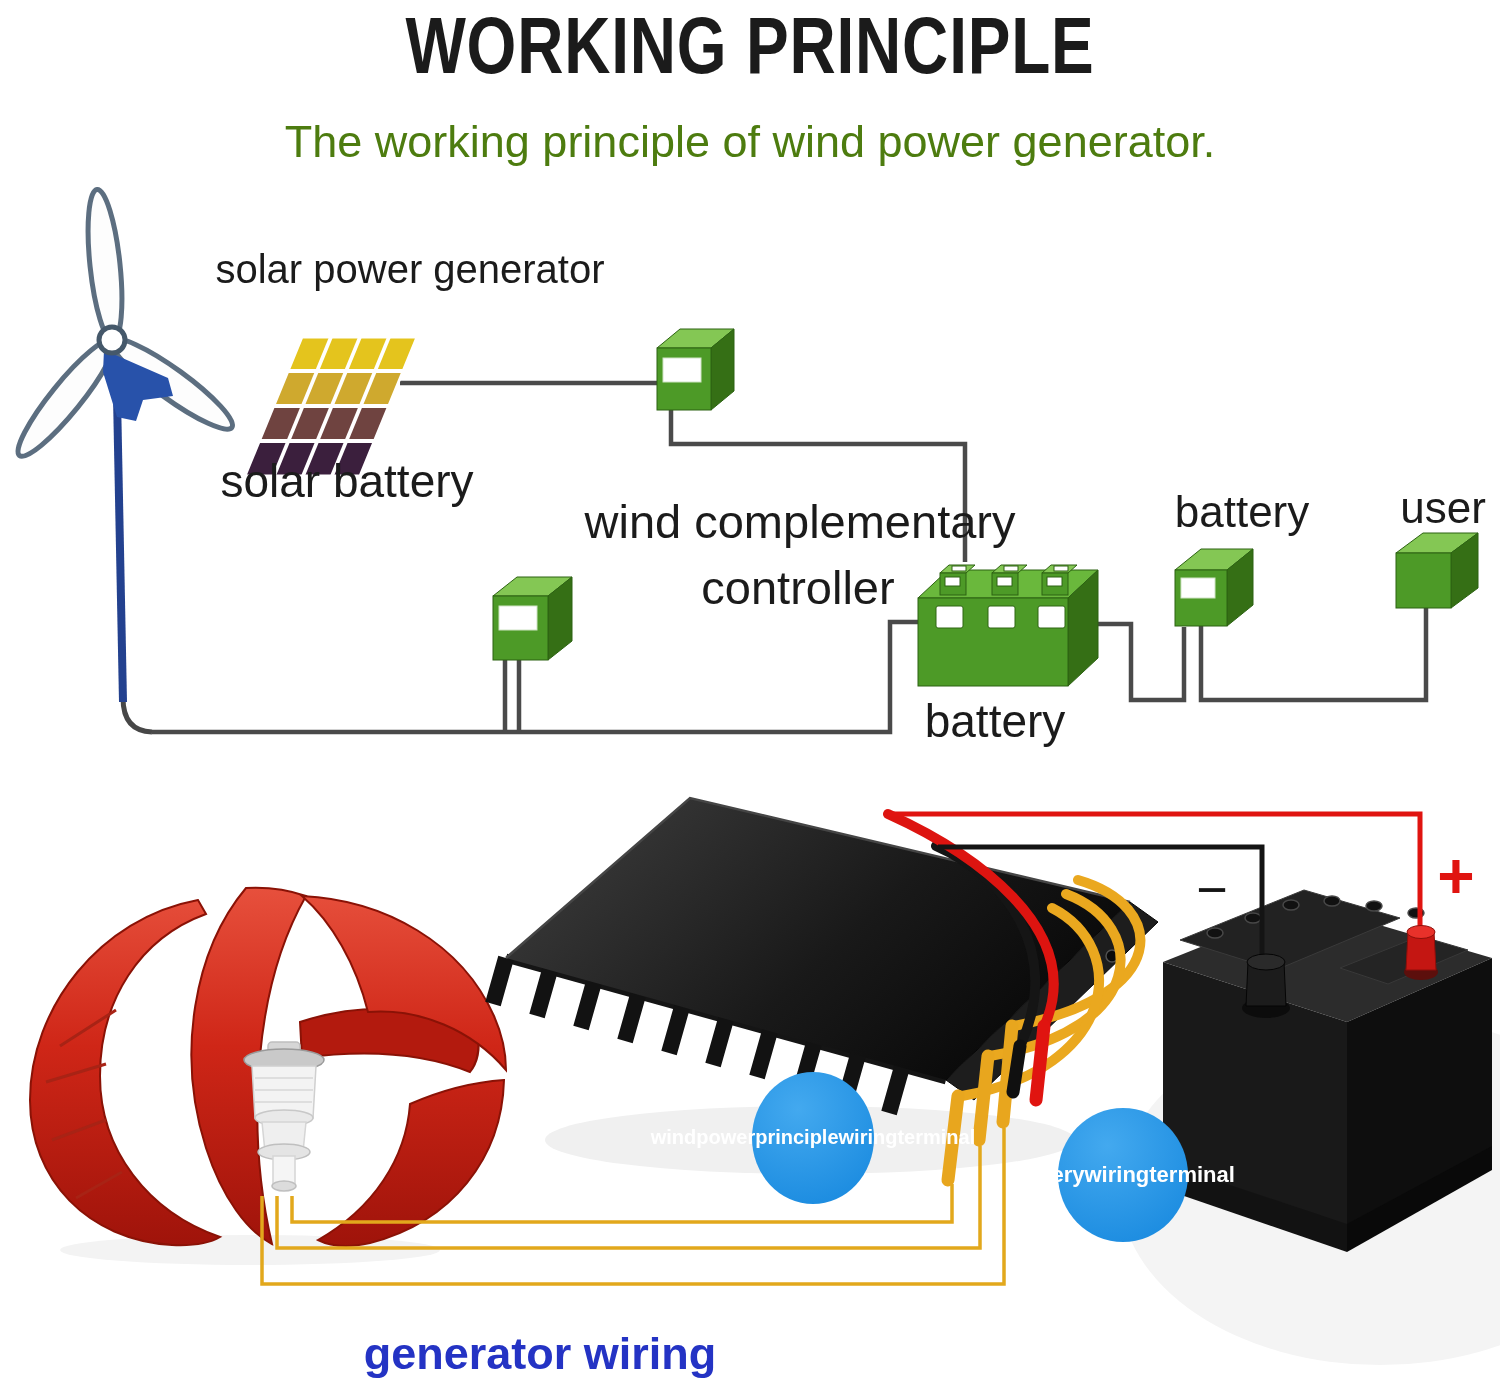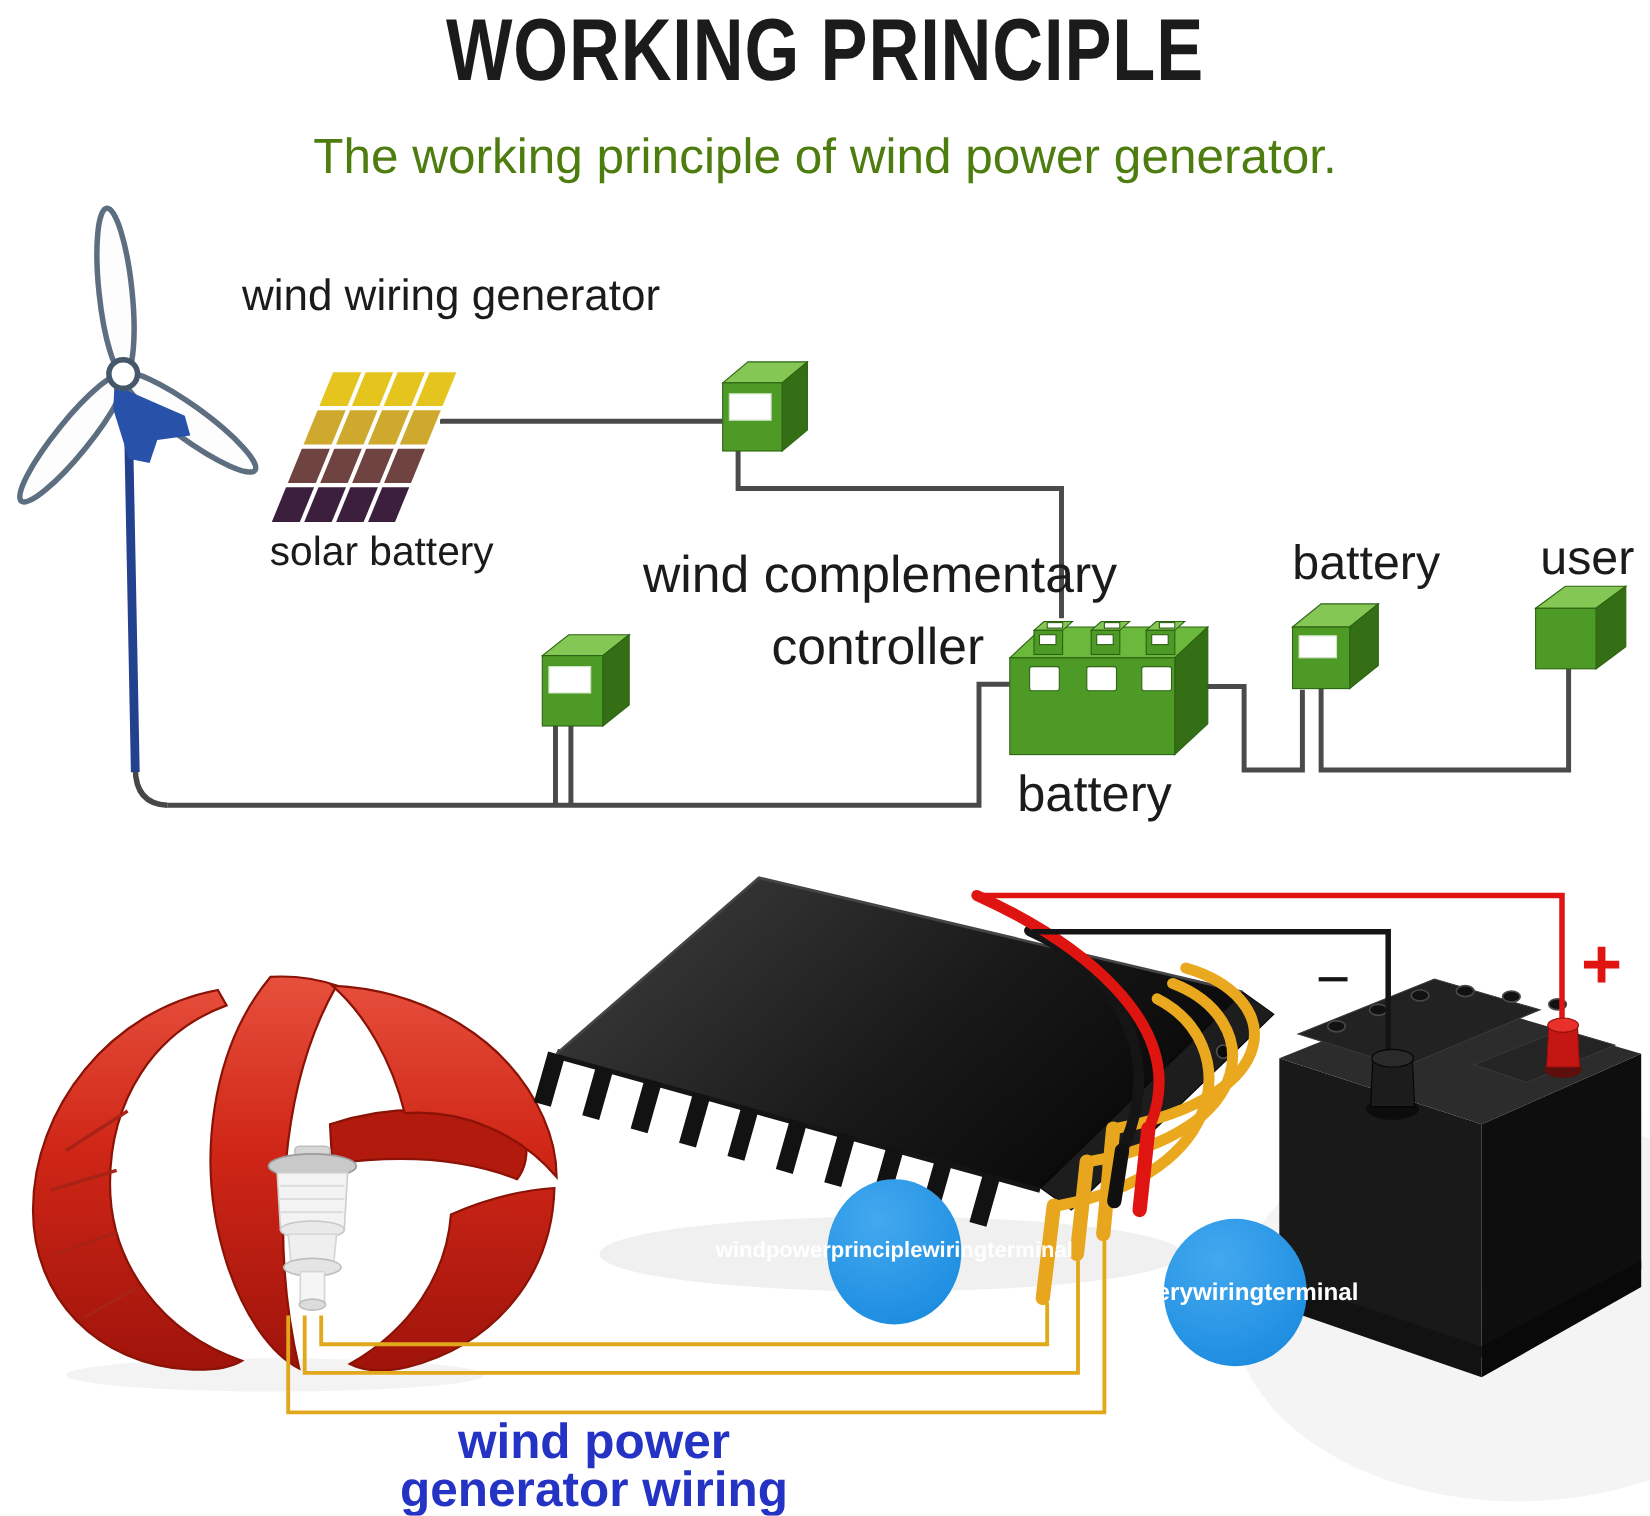--- a/index.html
+++ b/index.html
@@ -211,29 +211,28 @@
       <ellipse cx="1421" cy="932" rx="14" ry="6.5" fill="#e8312a" stroke="#8f0f0a"></ellipse>
     </g>
 
     <text x="1212" y="908" text-anchor="middle" font-size="54" fill="#141414" font-family="Liberation Sans, sans-serif">−</text>
     <text x="1456" y="898" text-anchor="middle" font-size="64" font-weight="bold" fill="#e01410" font-family="Liberation Sans, sans-serif">+</text>
   </svg>
 
   <div class="title">WORKING PRINCIPLE</div>
   <div class="subtitle">The working principle of wind power generator.</div>
 
-  <div class="lbl" style="left:410px;top:247px;font-size:40px;">wind wiring generator</div>
-  <div class="lbl" style="left:347px;top:481px;font-size:37px;">solar battery</div>
+  <div class="lbl" style="left:410px;top:247px;font-size:40px;">solar power generator</div>
+  <div class="lbl" style="left:347px;top:454px;font-size:46px;">solar battery</div>
   <div class="lbl" style="left:800px;top:494px;font-size:47px;text-align:center;">wind complementary</div>
   <div class="lbl" style="left:770px;top:560px;font-size:47px;margin-left:28px;">controller</div>
   <div class="lbl" style="left:1242px;top:487px;font-size:44px;">battery</div>
   <div class="lbl" style="left:1443px;top:483px;font-size:44px;">user</div>
   <div class="lbl" style="left:995px;top:694px;font-size:46px;">battery</div>
 
-  <div class="lbl lbl-blue" style="left:540px;top:1284px;font-size:45px;">wind power</div>
   <div class="lbl lbl-blue" style="left:540px;top:1328px;font-size:45px;">generator wiring</div>
 
   <div class="badge b1">
     <span>wind</span>
     <span>power</span>
     <span>principle</span>
     <span>wiring</span>
     <span>terminal</span>
   </div>
   <div class="badge b2">

